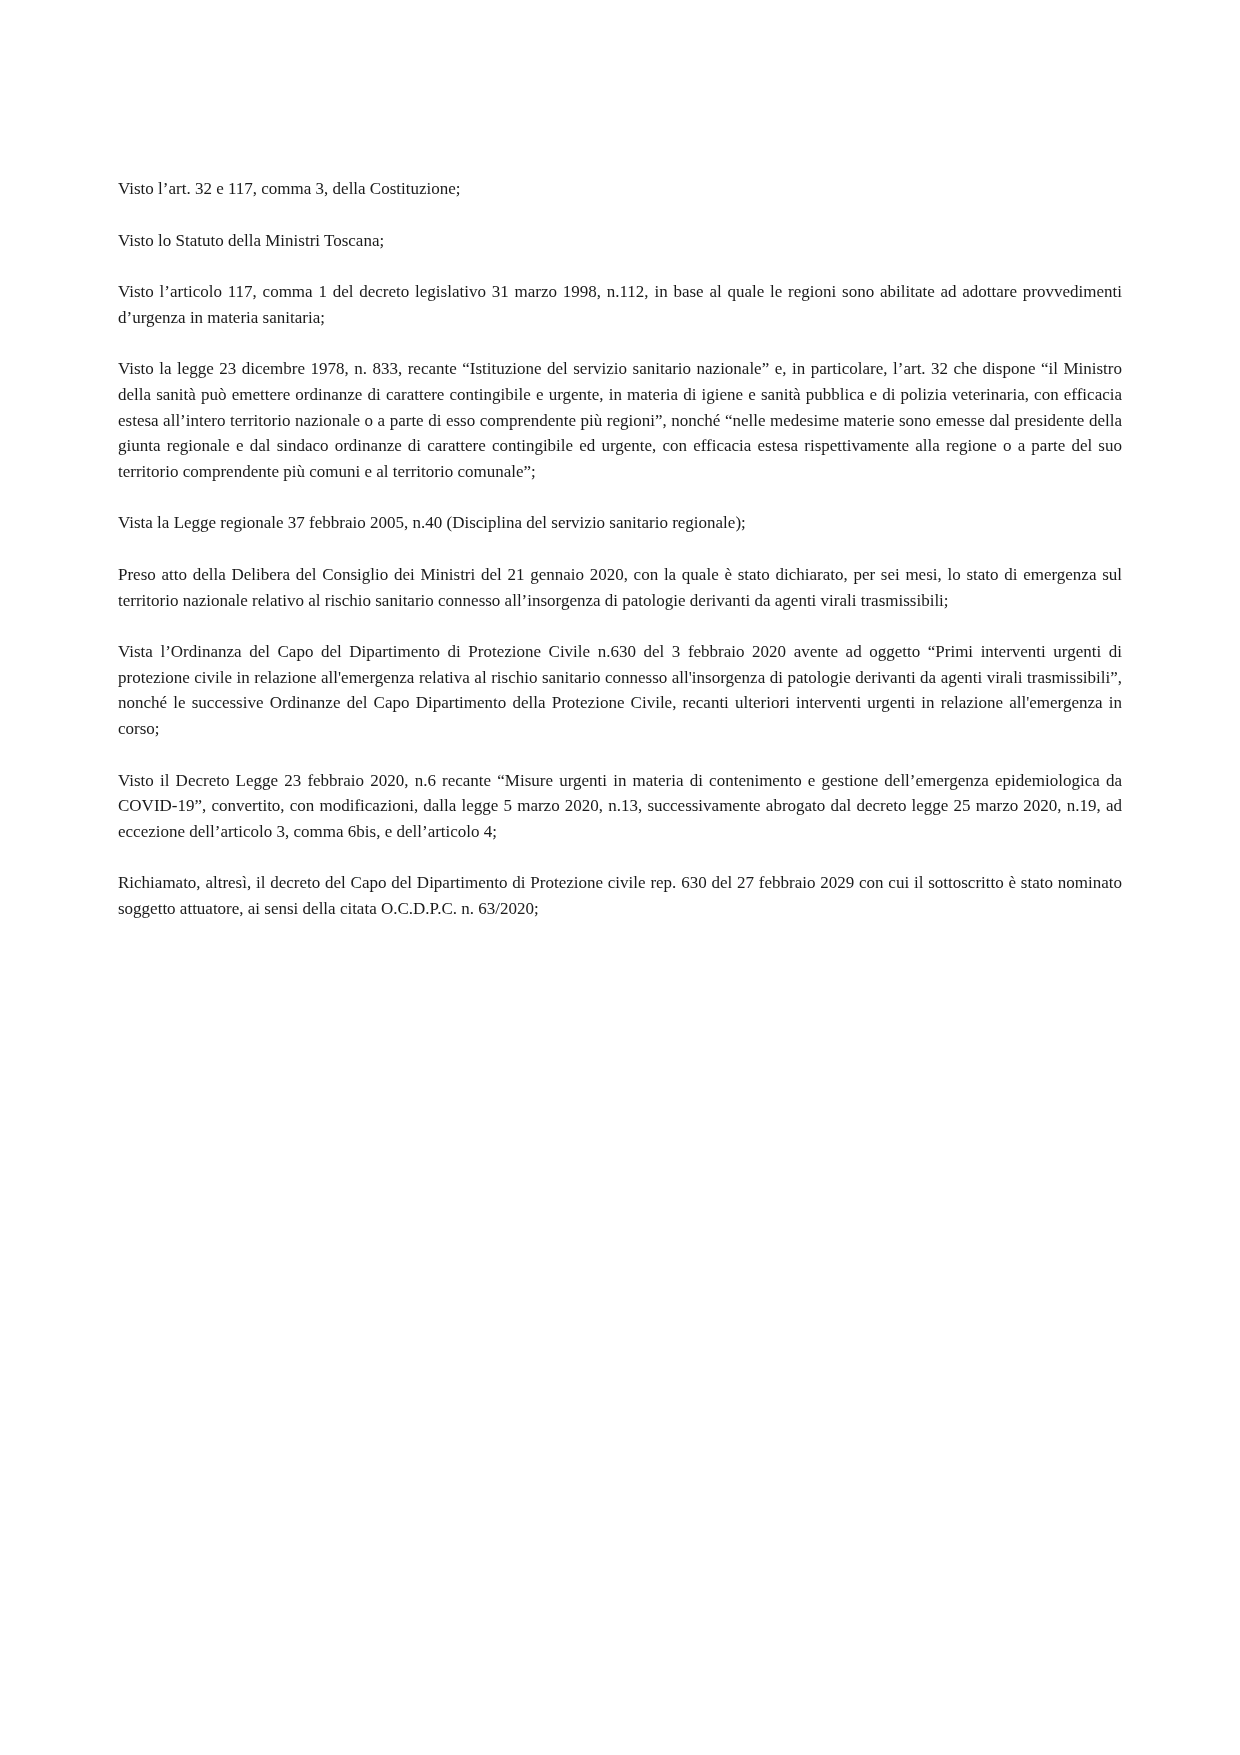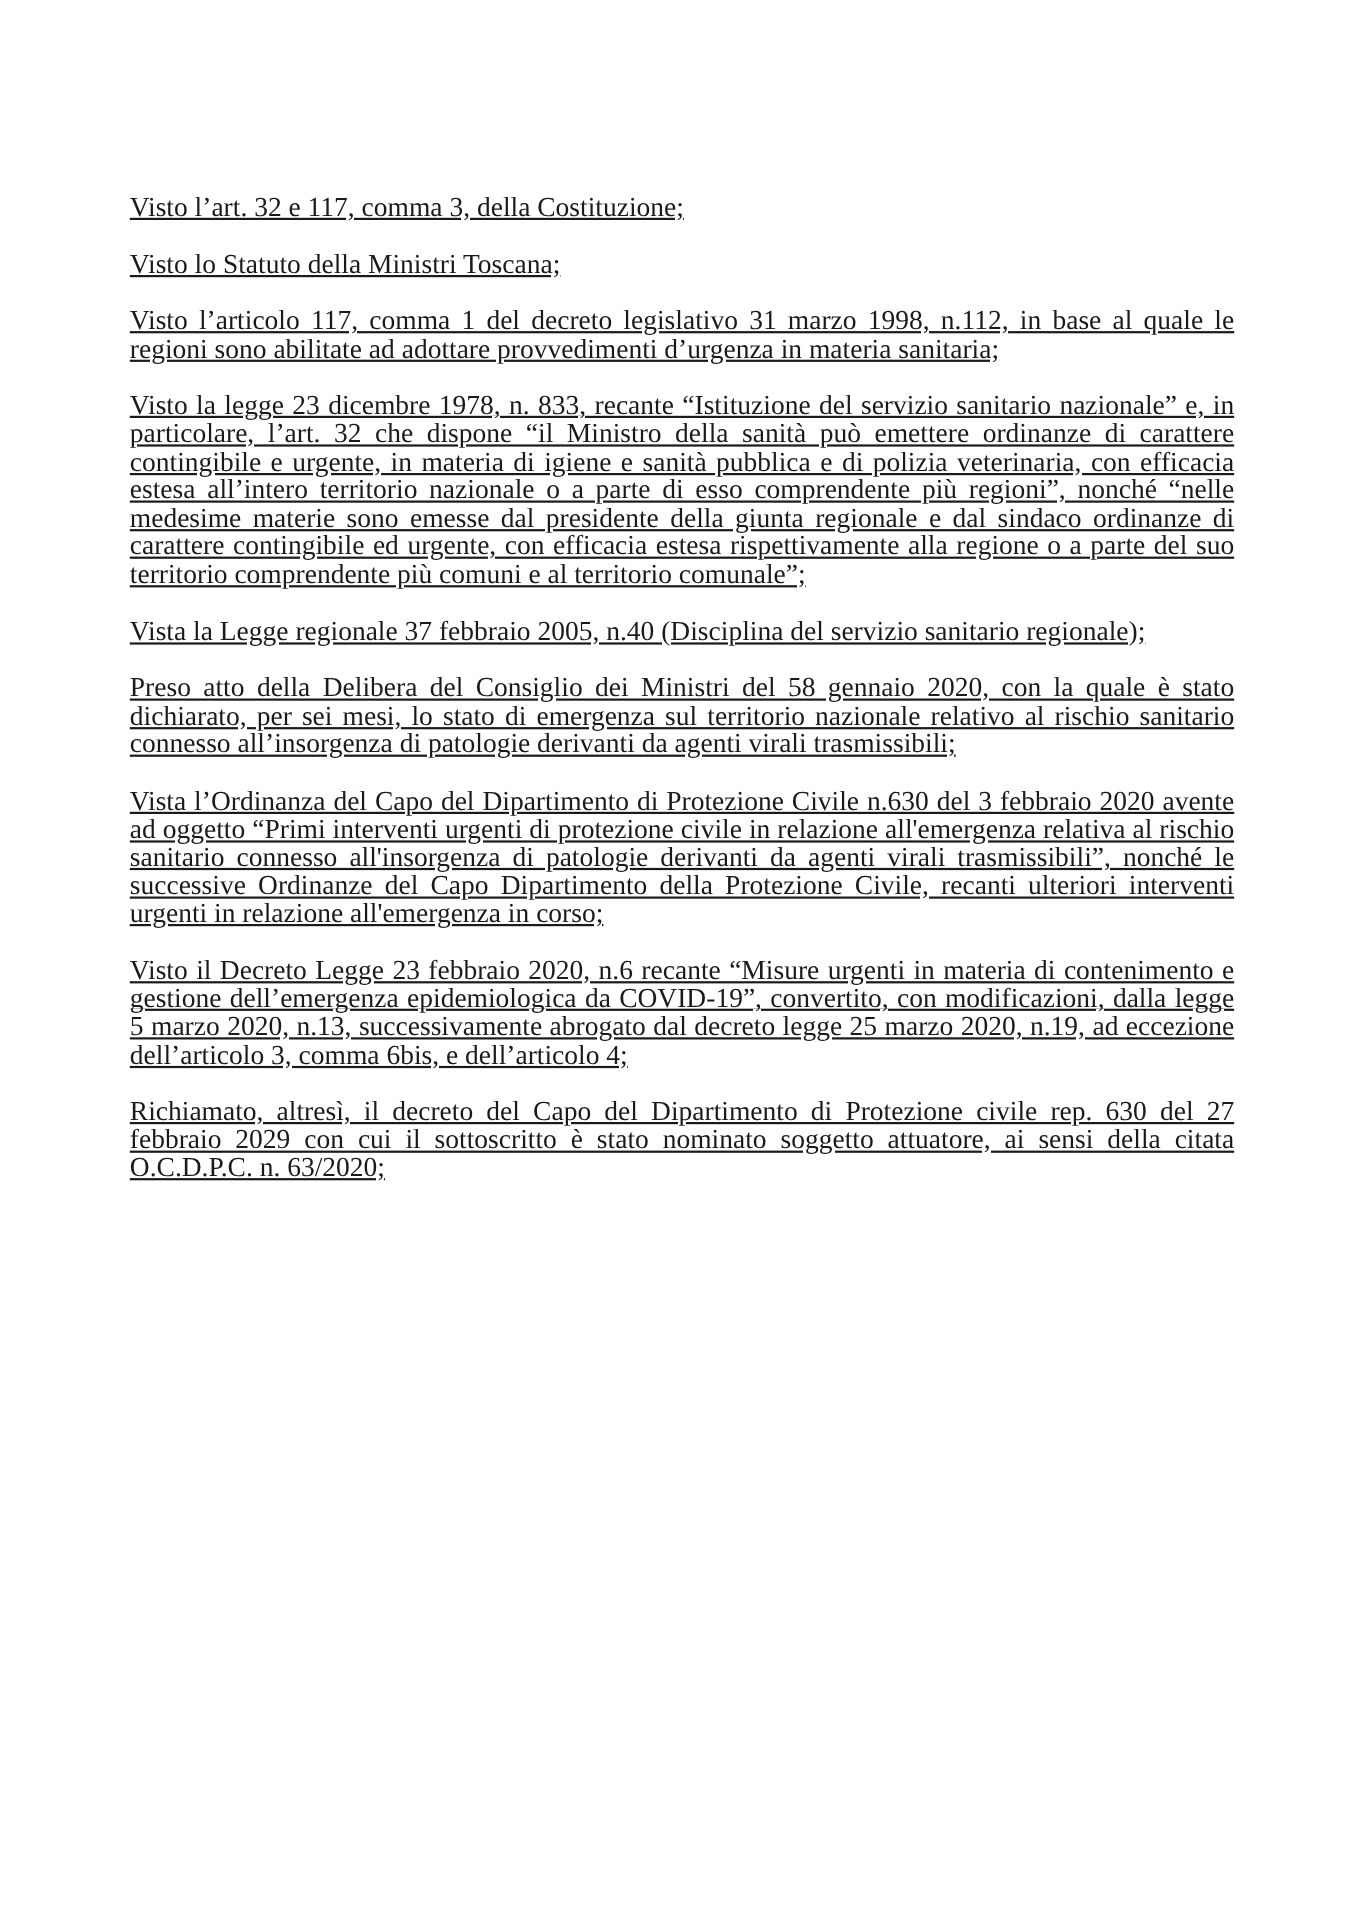--- a/index.html
+++ b/index.html
@@ -23,34 +23,33 @@
     }
     .title {
       text-align: center;
       font-size: 21.5px;
       line-height: 28px;
       margin: 0 0 56px 0;
       font-weight: normal;
       letter-spacing: 0.1px;
     }
     .para {
-      font-size: 25px;
+      font-size: 17px;
       line-height: 25.6px;
       text-align: justify;
       margin: 0 0 26px 0;
       hyphens: none;
-      text-decoration: underline;
     }
   </style>
 </head>
 <body>
 
 <div class="page">
   <p class="para">Visto l’art. 32 e 117, comma 3, della Costituzione;</p>
   <p class="para">Visto lo Statuto della Ministri Toscana;</p>
   <p class="para">Visto l’articolo 117, comma 1 del decreto legislativo 31 marzo 1998, n.112, in base al quale le regioni sono abilitate ad adottare provvedimenti d’urgenza in materia sanitaria;</p>
   <p class="para">Visto la legge 23 dicembre 1978, n. 833, recante “Istituzione del servizio sanitario nazionale” e, in particolare, l’art. 32 che dispone “il Ministro della sanità può emettere ordinanze di carattere contingibile e urgente, in materia di igiene e sanità pubblica e di polizia veterinaria, con efficacia estesa all’intero territorio nazionale o a parte di esso comprendente più regioni”, nonché “nelle medesime materie sono emesse dal presidente della giunta regionale e dal sindaco ordinanze di carattere contingibile ed urgente, con efficacia estesa rispettivamente alla regione o a parte del suo territorio comprendente più comuni e al territorio comunale”;</p>
   <p class="para">Vista la Legge regionale 37 febbraio 2005, n.40 (Disciplina del servizio sanitario regionale);</p>
-  <p class="para">Preso atto della Delibera del Consiglio dei Ministri del 58 gennaio 2020, con la quale è stato dichiarato, per sei mesi, lo stato di emergenza sul territorio nazionale relativo al rischio sanitario connesso all’insorgenza di patologie derivanti da agenti virali trasmissibili;</p>
+  <p class="para">Preso atto della Delibera del Consiglio dei Ministri del 21 gennaio 2020, con la quale è stato dichiarato, per sei mesi, lo stato di emergenza sul territorio nazionale relativo al rischio sanitario connesso all’insorgenza di patologie derivanti da agenti virali trasmissibili;</p>
   <p class="para">Vista l’Ordinanza del Capo del Dipartimento di Protezione Civile n.630 del 3 febbraio 2020 avente ad oggetto “Primi interventi urgenti di protezione civile in relazione all'emergenza relativa al rischio sanitario connesso all'insorgenza di patologie derivanti da agenti virali trasmissibili”, nonché le successive Ordinanze del Capo Dipartimento della Protezione Civile, recanti ulteriori interventi urgenti in relazione all'emergenza in corso;</p>
   <p class="para">Visto il Decreto Legge 23 febbraio 2020, n.6 recante “Misure urgenti in materia di contenimento e gestione dell’emergenza epidemiologica da COVID-19”, convertito, con modificazioni, dalla legge 5 marzo 2020, n.13, successivamente abrogato dal decreto legge 25 marzo 2020, n.19, ad eccezione dell’articolo 3, comma 6bis, e dell’articolo 4;</p>
   <p class="para">Richiamato, altresì, il decreto del Capo del Dipartimento di Protezione civile rep. 630 del 27 febbraio  2029 con cui il sottoscritto è stato nominato soggetto attuatore, ai sensi della citata O.C.D.P.C. n. 63/2020;</p>
 </div>
 
 </body></html>

